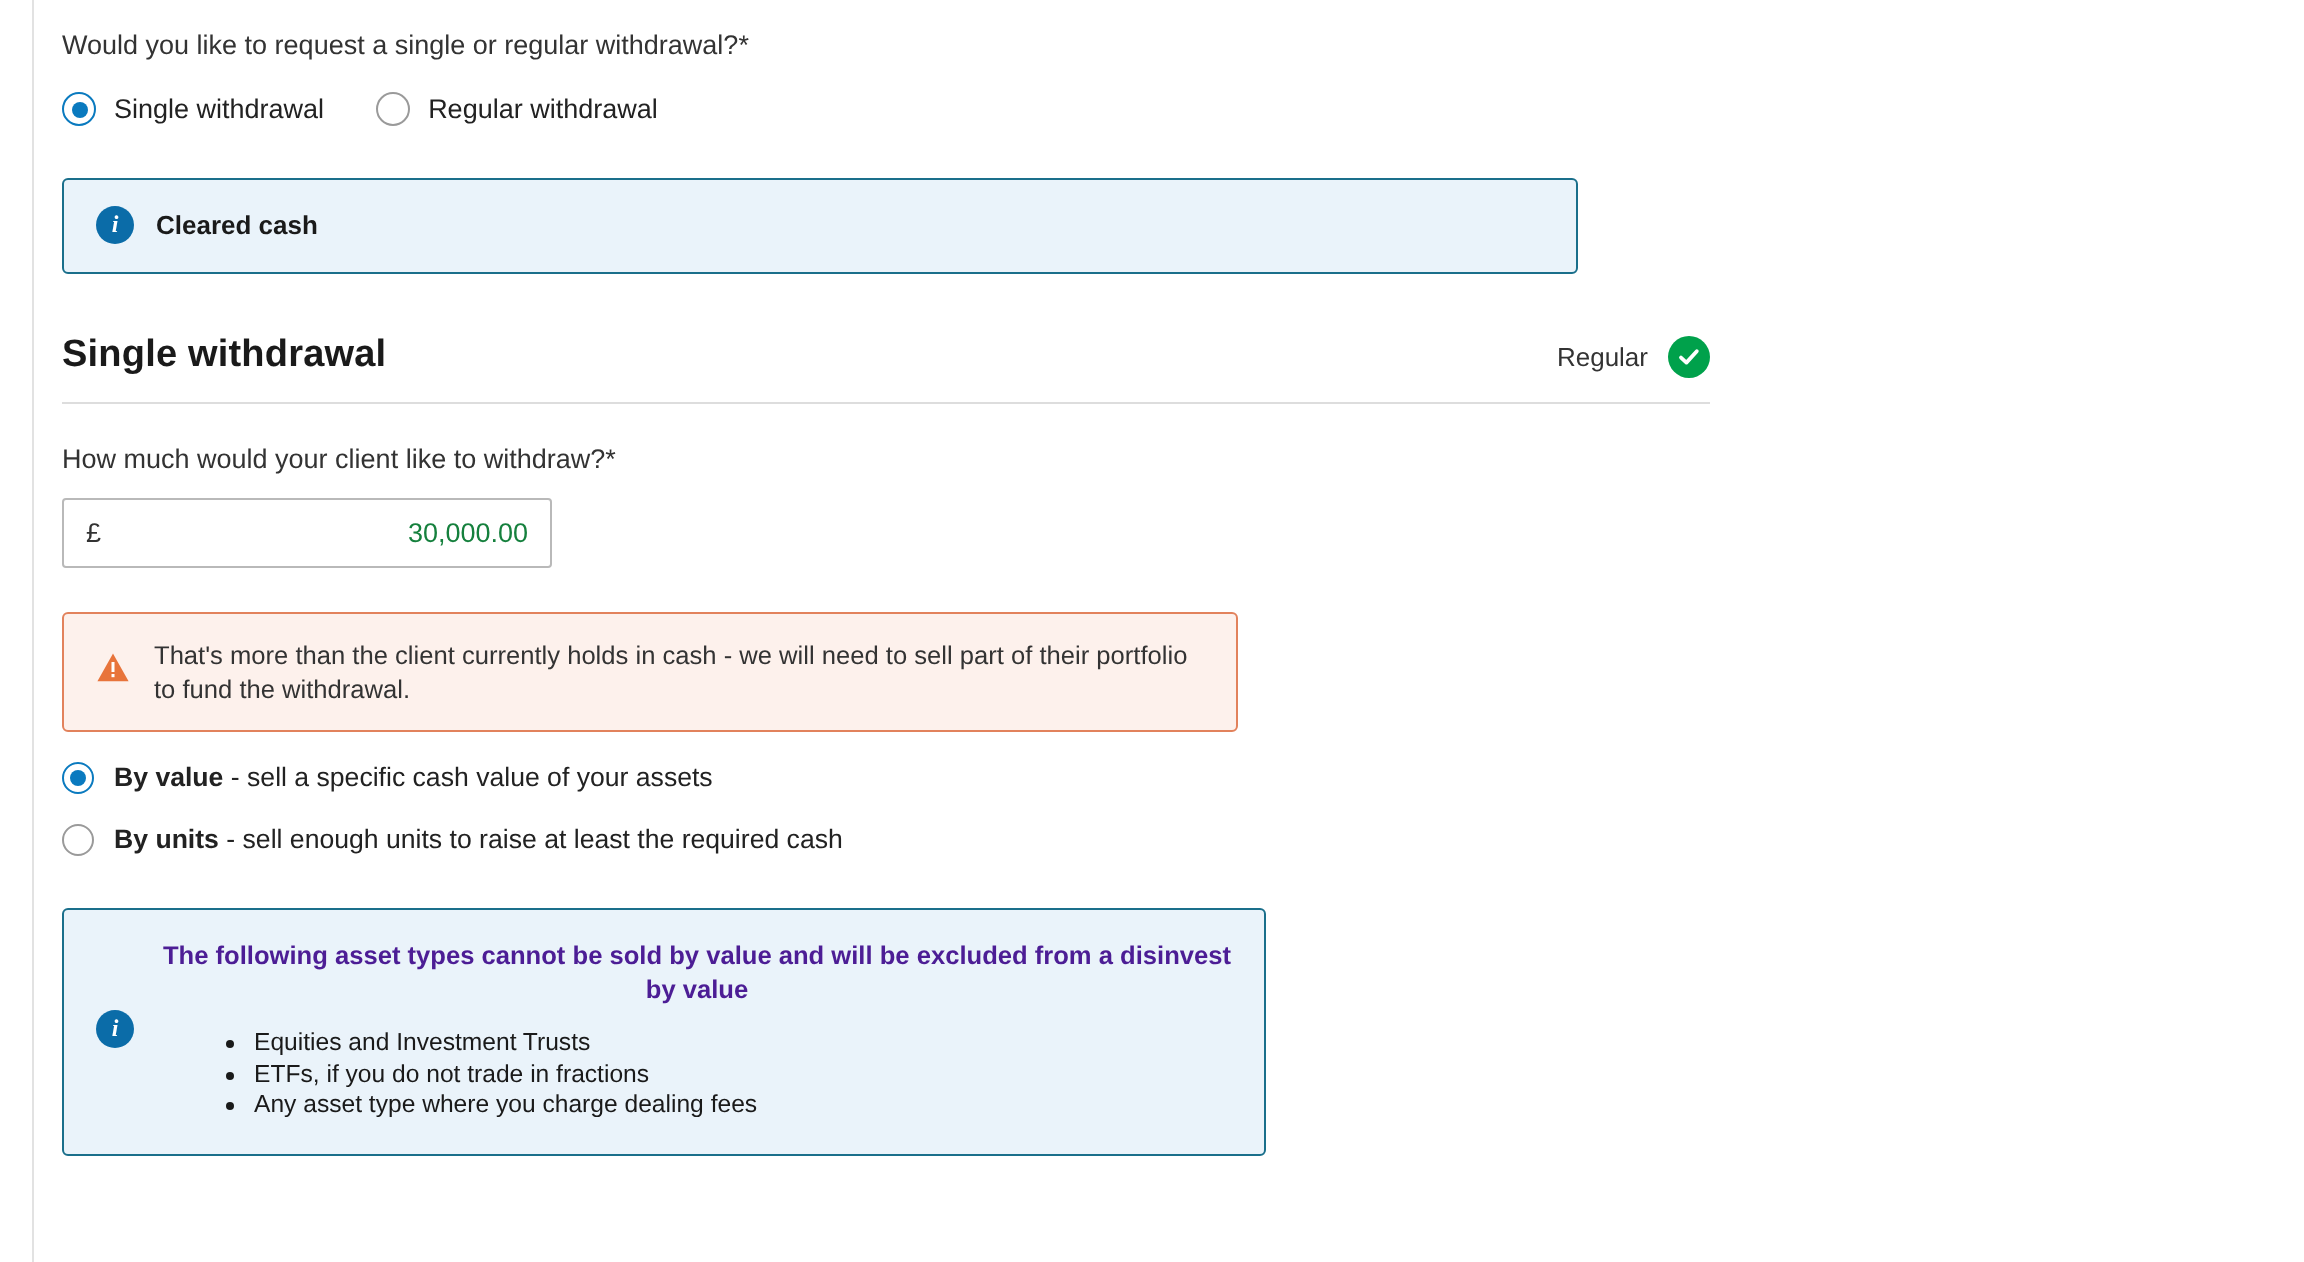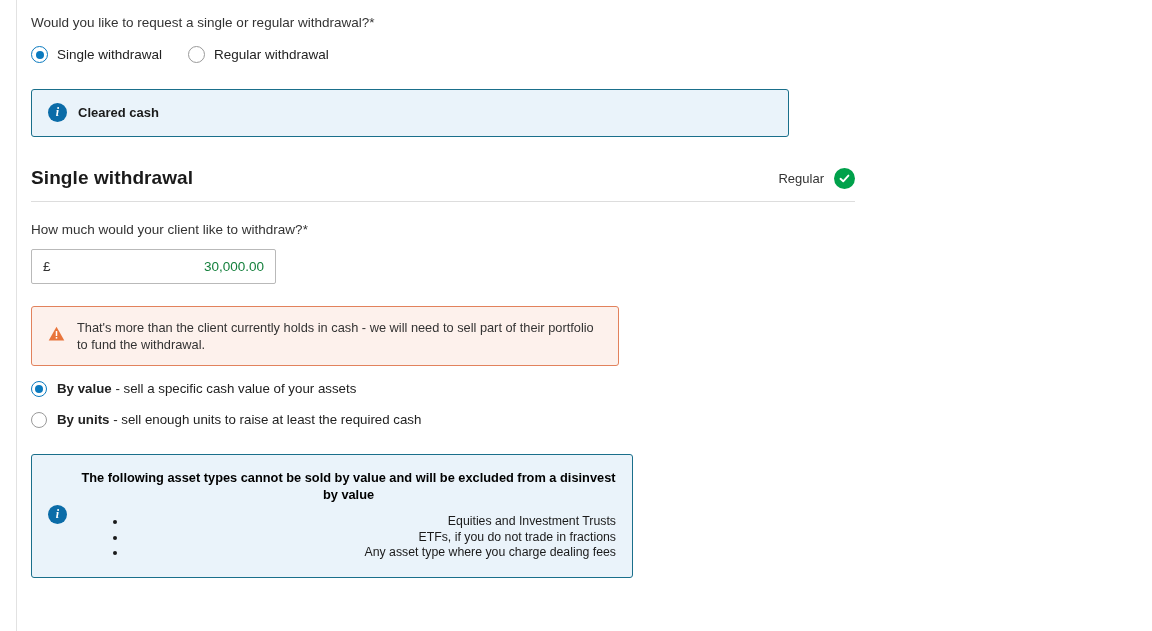--- a/index.html
+++ b/index.html
@@ -237,33 +237,33 @@
     border-radius: 3px;
     padding: 14px 16px 16px 16px;
     display: flex;
     align-items: center;
     gap: 14px;
   }
   .excl-body { flex: 1 1 auto; }
   .excl-title {
     font-size: 12.8px;
     font-weight: bold;
-    color: #000000;
+    color: #4c1d95;
     text-align: center;
     margin-bottom: 11px;
     line-height: 17px;
   }
   .excl-list {
     margin: 0;
     padding-left: 46px;
     font-size: 12.3px;
     color: #1a1a1a;
     line-height: 14.5px;
   }
-  .excl-list li { margin: 0 0 1px 0; text-align: right; }
+  .excl-list li { margin: 0 0 1px 0; }
 </style>
 </head>
 <body>
 
 <div class="page">
   <div class="left-rule"></div>
 
   <div class="content">
 
     <div class="q-label">

